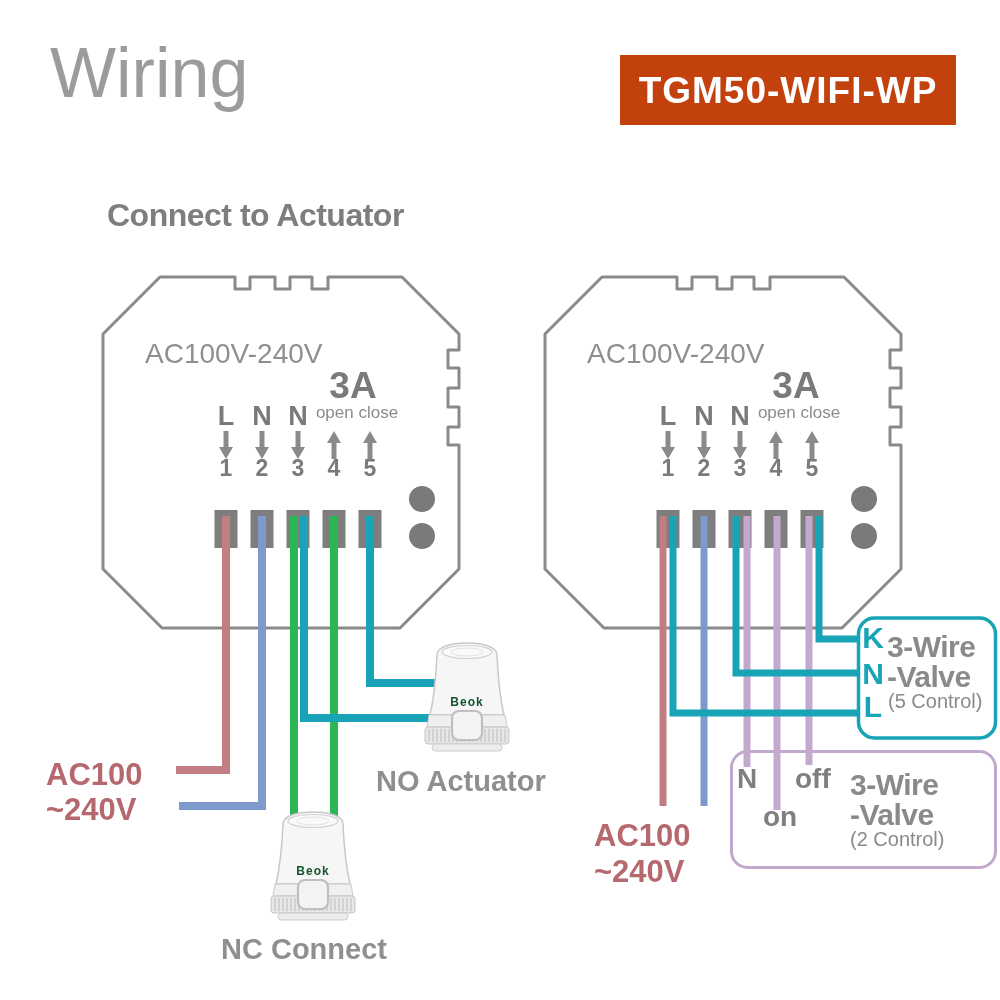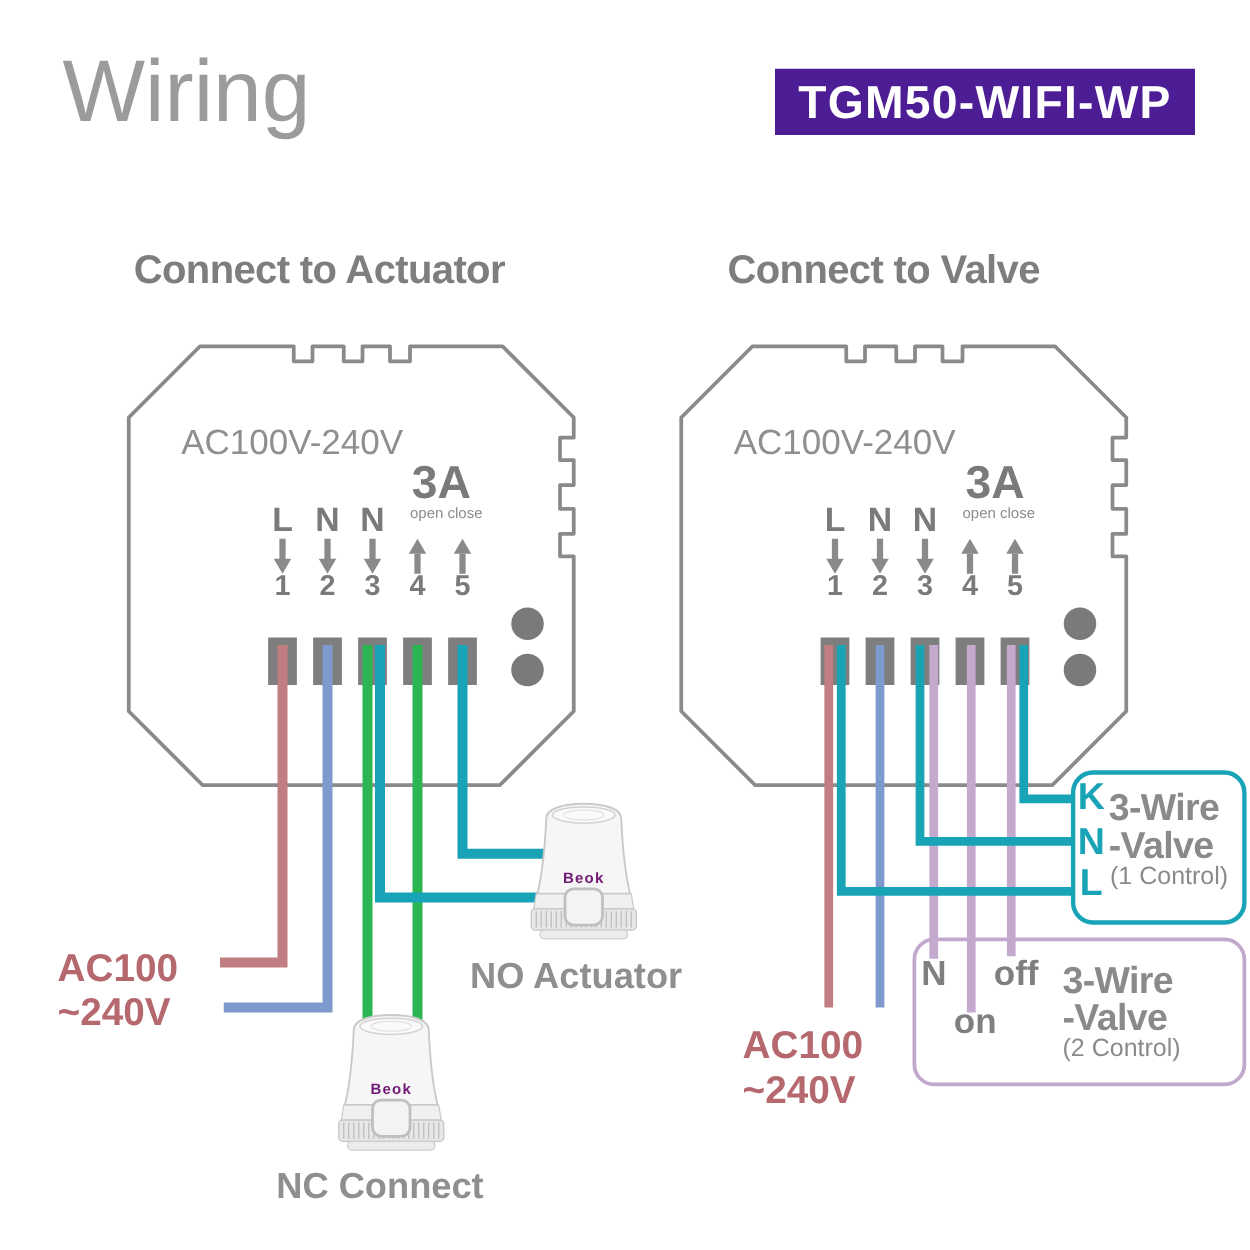--- a/index.html
+++ b/index.html
@@ -2,32 +2,32 @@
 <html><head>
 <meta charset="utf-8">
 <style>
   html,body{margin:0;padding:0;background:#fff;}
   .canvas{position:relative;width:1000px;height:1000px;background:#fff;overflow:hidden;
           font-family:"Liberation Sans", sans-serif;}
   .canvas svg{position:absolute;left:0;top:0;}
   .lbl{position:absolute;line-height:1;white-space:nowrap;}
   .ctr{text-align:center;}
   .title{font-size:70px;font-weight:300;color:#9b9b9b;}
-  .badge{position:absolute;left:620px;top:55px;width:336px;height:53px;background:#4c1d95;
+  .badge{position:absolute;left:620px;top:55px;width:336px;height:70px;background:#c2410c;
          display:flex;align-items:center;justify-content:center;}
   .badge span{color:#ffffff;font-size:37px;font-weight:bold;letter-spacing:1px;line-height:1;}
   .heading{font-size:32px;font-weight:bold;color:#7e7e7e;letter-spacing:-0.5px;}
   .devtxt{color:#8f8f8f;font-size:28px;}
   .rating{font-size:37px;font-weight:bold;color:#7a7a7a;width:50px;}
   .term-letter{font-size:27px;font-weight:bold;color:#7a7a7a;width:30px;}
-  .openclose{font-size:12px;color:#8c8c8c;width:84px;}
+  .openclose{font-size:17px;color:#8c8c8c;width:84px;}
   .term-num{font-size:23px;font-weight:bold;color:#7a7a7a;width:24px;}
   .power{font-size:31px;font-weight:bold;color:#b5696e;}
   .actlabel{font-size:29px;font-weight:bold;color:#8f8f8f;}
-  .brand{font-size:12px;font-weight:bold;color:#701a75;letter-spacing:1px;width:48px;}
+  .brand{font-size:12px;font-weight:bold;color:#14532d;letter-spacing:1px;width:48px;}
   .knl{font-size:30px;font-weight:bold;color:#18a4b6;width:22px;}
   .vname{font-size:30px;font-weight:bold;color:#8a8a8a;letter-spacing:-0.5px;}
   .vnote{font-size:20px;color:#8a8a8a;}
   .v2term{font-size:28px;font-weight:bold;color:#7f7f7f;}
 </style>
 </head>
 <body>
 
 <div class="canvas">
 
@@ -93,21 +93,20 @@
 
     <use href="#actuator"></use>
     <use href="#actuator" x="-154" y="169"></use>
   </svg>
 
   <div class="lbl title" style="left:50px;top:38px;">Wiring</div>
   <div class="badge">
     <span>TGM50-WIFI-WP</span>
   </div>
   <div class="lbl heading" style="left:107px;top:199px;">Connect to Actuator</div>
-  <div class="lbl heading" style="left:582px;top:199px;">Connect to Valve</div>
 
   <div class="lbl devtxt" style="left:145px;top:340px;">AC100V-240V</div>
   <div class="lbl rating ctr" style="left:328px;top:367px;">3A</div>
   <div class="lbl term-letter ctr" style="left:211px;top:403px;">L</div>
   <div class="lbl term-letter ctr" style="left:247px;top:403px;">N</div>
   <div class="lbl term-letter ctr" style="left:283px;top:403px;">N</div>
   <div class="lbl openclose ctr" style="left:315px;top:404px;">open close</div>
   <div class="lbl term-num ctr" style="left:214px;top:457px;">1</div>
   <div class="lbl term-num ctr" style="left:250px;top:457px;">2</div>
   <div class="lbl term-num ctr" style="left:286px;top:457px;">3</div>
@@ -134,21 +133,21 @@
   <div class="lbl brand ctr" style="left:443px;top:696px;">Beok</div>
   <div class="lbl brand ctr" style="left:289px;top:865px;">Beok</div>
   <div class="lbl actlabel" style="left:376px;top:767px;text-align:center;">NO Actuator</div>
   <div class="lbl actlabel" style="left:221px;top:935px;">NC Connect</div>
 
   <div class="lbl knl ctr" style="left:862px;top:623px;">K</div>
   <div class="lbl knl ctr" style="left:862px;top:659px;">N</div>
   <div class="lbl knl ctr" style="left:862px;top:692px;">L</div>
   <div class="lbl vname" style="left:887px;top:632px;">3-Wire</div>
   <div class="lbl vname" style="left:887px;top:662px;">-Valve</div>
-  <div class="lbl vnote" style="left:888px;top:691px;">(1 Control)</div>
+  <div class="lbl vnote" style="left:888px;top:691px;">(5 Control)</div>
 
   <div class="lbl v2term" style="left:737px;top:765px;">N</div>
   <div class="lbl v2term" style="left:795px;top:765px;">off</div>
   <div class="lbl v2term" style="left:763px;top:803px;">on</div>
   <div class="lbl vname" style="left:850px;top:770px;">3-Wire</div>
   <div class="lbl vname" style="left:850px;top:800px;">-Valve</div>
   <div class="lbl vnote" style="left:850px;top:829px;">(2 Control)</div>
 
 </div>
 

